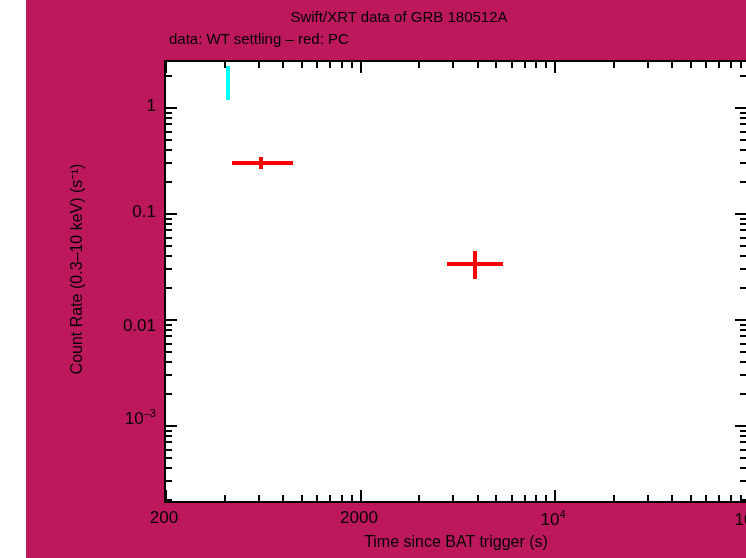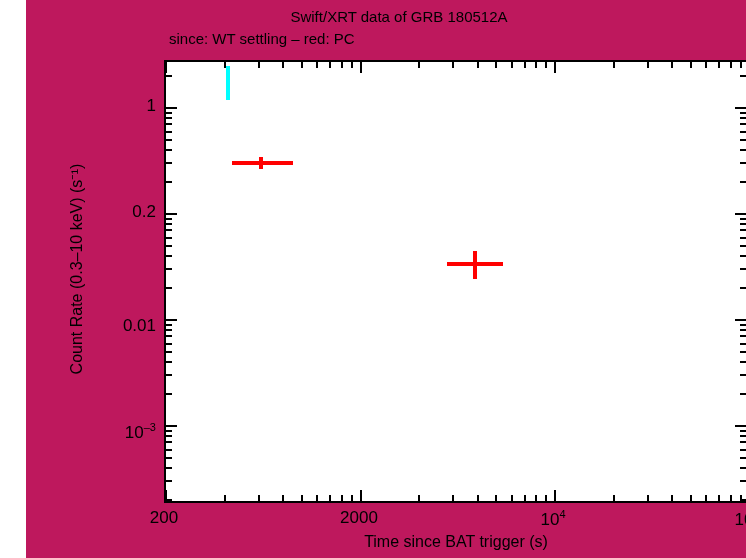--- a/index.html
+++ b/index.html
@@ -144,21 +144,21 @@
     width: 4px;
     transform: translateX(-50%);
   }
 </style>
 </head>
 <body>
 
 <div id="page">
 
   <div id="plot-title">Swift/XRT data of GRB 180512A</div>
-  <div id="plot-subtitle">since: WT settling – red: PC</div>
+  <div id="plot-subtitle">data: WT settling – red: PC</div>
 
   <div id="plot-frame">
 
   <div class="tick tick-x major" style="left: -1px;"></div>
       <div class="tick tick-x-top major" style="left: -1px;"></div>
       <div class="tick tick-x minor" style="left: 57.5503px;"></div>
       <div class="tick tick-x-top minor" style="left: 57.5503px;"></div>
       <div class="tick tick-x minor" style="left: 91.8001px;"></div>
       <div class="tick tick-x-top minor" style="left: 91.8001px;"></div>
       <div class="tick tick-x minor" style="left: 116.101px;"></div>
@@ -298,21 +298,21 @@
         <div class="err-v" style="top: 189.274px; height: 27.4746px; left: 309.028px; background: rgb(255, 0, 0);"></div>
       </div>
     </div>
 
   <div id="tick-labels-layer">
       <div class="xtick-label" style="left: 138px;">200</div>
       <div class="xtick-label" style="left: 333px;">2000</div>
       <div class="xtick-label" style="left: 527px;">10<span class="sup">4</span></div>
       <div class="xtick-label" style="left: 721px;">10<span class="sup">5</span></div>
       <div class="ytick-label" style="top: 106px;">1</div>
-      <div class="ytick-label" style="top: 212px;">0.2</div>
+      <div class="ytick-label" style="top: 212px;">0.1</div>
       <div class="ytick-label" style="top: 326px;">0.01</div>
-      <div class="ytick-label" style="top: 432px;">10<span class="sup">–3</span></div>
+      <div class="ytick-label" style="top: 418px;">10<span class="sup">–3</span></div>
     </div>
 
   <div id="xlabel">Time since BAT trigger (s)</div>
   <div id="ylabel">Count Rate (0.3–10 keV) (s⁻¹)</div>
 
 </div>
 
 </body></html>

